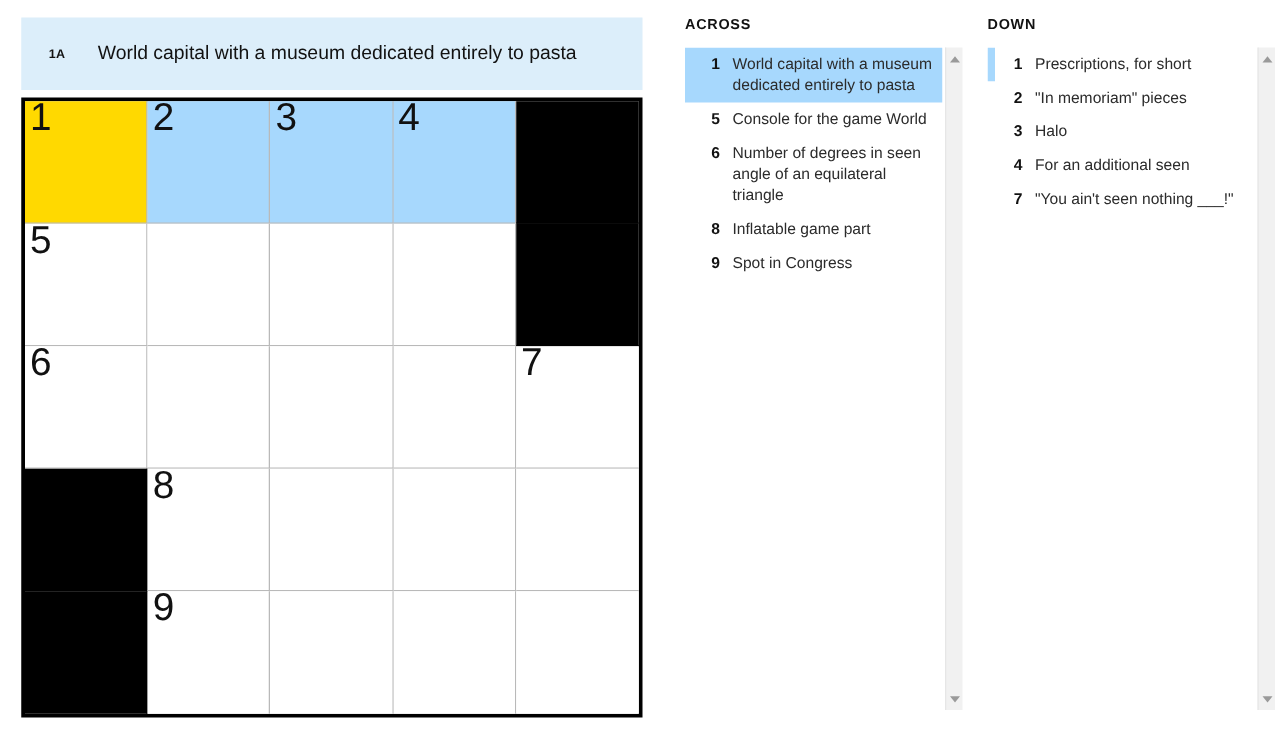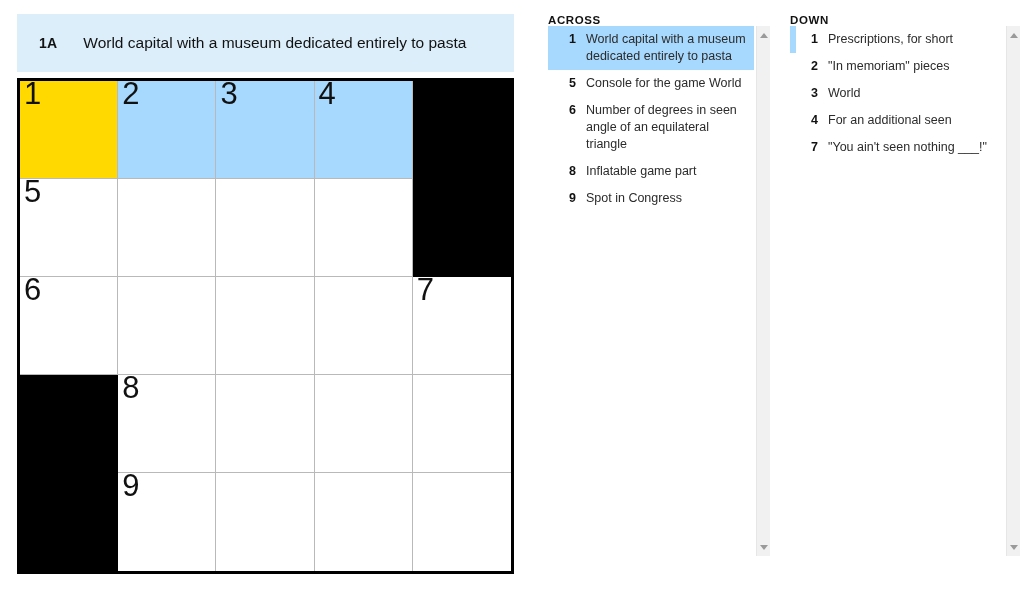--- a/index.html
+++ b/index.html
@@ -15,21 +15,21 @@
   
   #puzzle-pane { position: absolute; left: 17px; top: 14px; width: 497px; height: 560px; }
 
   #clue-bar {
     width: 497px; height: 58px;
     background: #dceefa;
     display: flex; align-items: center;
     padding-left: 22px;
   }
   #clue-bar .cb-num {
-    font-size: 14px; font-weight: bold; color: #121212;
+    font-size: 10px; font-weight: bold; color: #121212;
     letter-spacing: .2px; margin-right: 26px; white-space: nowrap;
   }
   #clue-bar .cb-text { font-size: 15.5px; color: #121212; }
 
   #grid-wrap { margin-top: 6px; width: 497px; height: 496px; border: 3px solid #000; background: #fff; }
   #grid { width: 100%; height: 100%; display: grid;
           grid-template-columns: repeat(5, 1fr); grid-template-rows: repeat(5, 1fr); }
   .cell { position: relative; border-right: 1px solid #b9b9b9; border-bottom: 1px solid #b9b9b9; background: #fff; }
   .cell:nth-child(5n) { border-right: none; }
   .cell:nth-child(n+21) { border-bottom: none; }
@@ -42,21 +42,21 @@
     font-family: "Liberation Sans", sans-serif;
   }
 
   
   .clue-panel { position: absolute; top: 14px; height: 562px; }
   #across-panel { left: 548px; width: 222px; }
   #down-panel  { left: 790px; width: 230px; }
 
   .panel-head {
     font-size: 11.5px; font-weight: bold; letter-spacing: .6px;
-    color: #121212; margin-bottom: 0; text-transform: uppercase;
+    color: #121212; margin-bottom: 12px; text-transform: uppercase;
   }
   .clue-list-wrap { position: relative; height: 530px; }
   .clue-list { position: absolute; left: 0; top: 0; right: 16px; bottom: 0; overflow: hidden; }
 
   .clue-row {
     display: flex; align-items: flex-start;
     padding: 5px 6px 5px 0;
     border-left: 6px solid transparent;
   }
   .clue-row.selected { background: #a7d8fd; }
@@ -181,21 +181,21 @@
           <div class="clue-row marked">
             <span class="c-num">1</span>
             <span class="c-text">Prescriptions, for short</span>
           </div>
           <div class="clue-row">
             <span class="c-num">2</span>
             <span class="c-text">"In memoriam" pieces</span>
           </div>
           <div class="clue-row">
             <span class="c-num">3</span>
-            <span class="c-text">World</span>
+            <span class="c-text">Halo</span>
           </div>
           <div class="clue-row">
             <span class="c-num">4</span>
             <span class="c-text">For an additional seen</span>
           </div>
           <div class="clue-row">
             <span class="c-num">7</span>
             <span class="c-text">"You ain't seen nothing ___!"</span>
           </div>
         </div>

